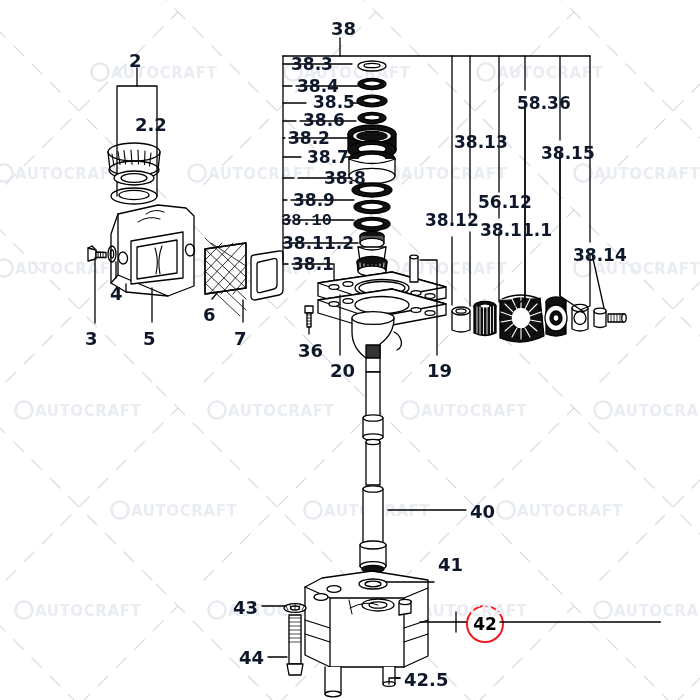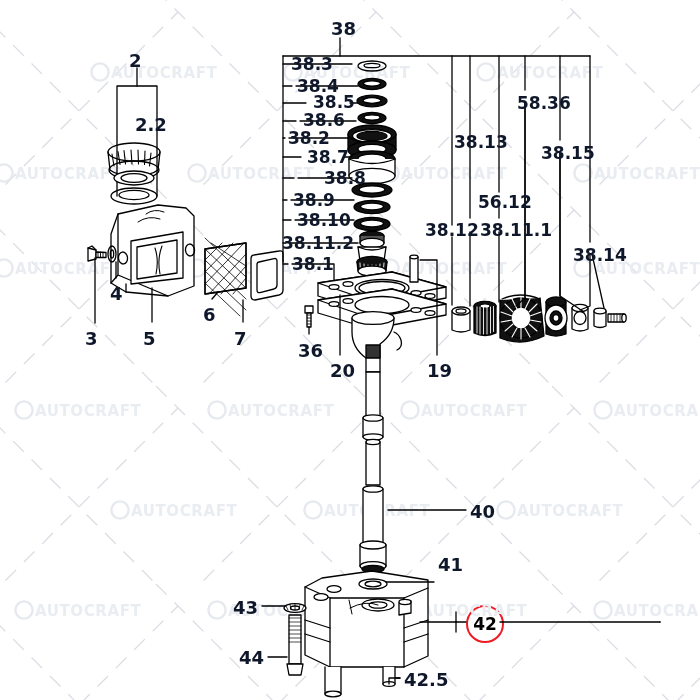--- a/index.html
+++ b/index.html
@@ -405,24 +405,24 @@
       <div class="lbl s18" style="left: 239px; top: 649px;">44</div>
       <div class="lbl s18" style="left: 404px; top: 671px;">42.5</div>
       <div class="lbl s17" style="left: 291px; top: 56px;">38.3</div>
       <div class="lbl s17" style="left: 297px; top: 78px;">38.4</div>
       <div class="lbl s17" style="left: 313px; top: 94px;">38.5</div>
       <div class="lbl s17" style="left: 303px; top: 112px;">38.6</div>
       <div class="lbl s17" style="left: 288px; top: 130px;">38.2</div>
       <div class="lbl s17" style="left: 307px; top: 149px;">38.7</div>
       <div class="lbl s17" style="left: 300px; top: 170px; margin-left: 24px;">38.8</div>
       <div class="lbl s17" style="left: 293px; top: 192px;">38.9</div>
-      <div class="lbl s17" style="left: 297px; top: 212px;">38.10</div>
+      <div class="lbl s17" style="left: 281px; top: 212px; font-family: Liberation Mono, monospace;">38.10</div>
       <div class="lbl s17" style="left: 282px; top: 235px;">38.11.2</div>
       <div class="lbl s17" style="left: 292px; top: 256px;">38.1</div>
-      <div class="lbl s17" style="left: 425px; top: 222px;">38.12</div>
+      <div class="lbl s17" style="left: 425px; top: 212px;">38.12</div>
       <div class="lbl s17" style="left: 480px; top: 222px;">38.11.1</div>
       <div class="lbl s17" style="left: 478px; top: 194px;">56.12</div>
       <div class="lbl s17" style="left: 454px; top: 134px;">38.13</div>
       <div class="lbl s17" style="left: 517px; top: 95px;">58.36</div>
       <div class="lbl s17" style="left: 541px; top: 145px;">38.15</div>
       <div class="lbl s17" style="left: 573px; top: 247px;">38.14</div>
     </div>
 
   <div class="cir42" id="hl42" style="left: 466px; top: 605px; border-color: rgb(238, 27, 36);">42</div>
 

